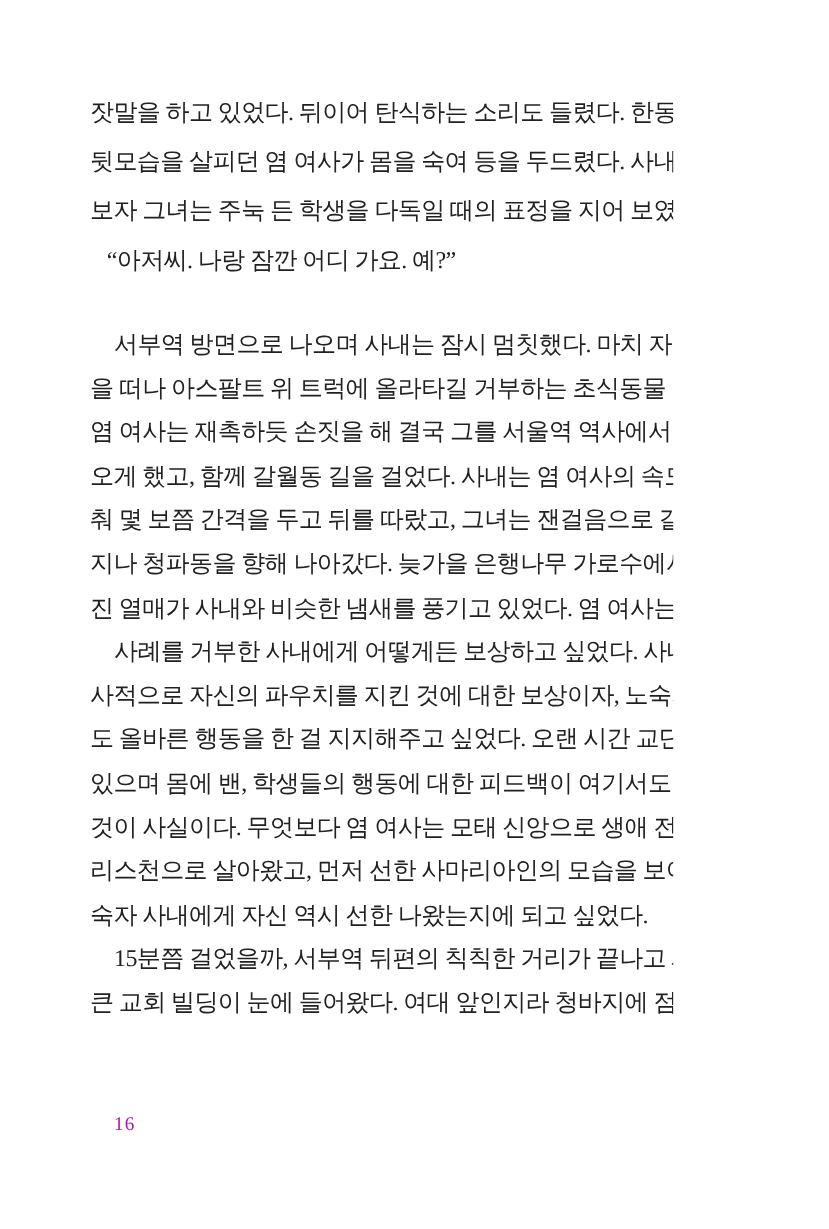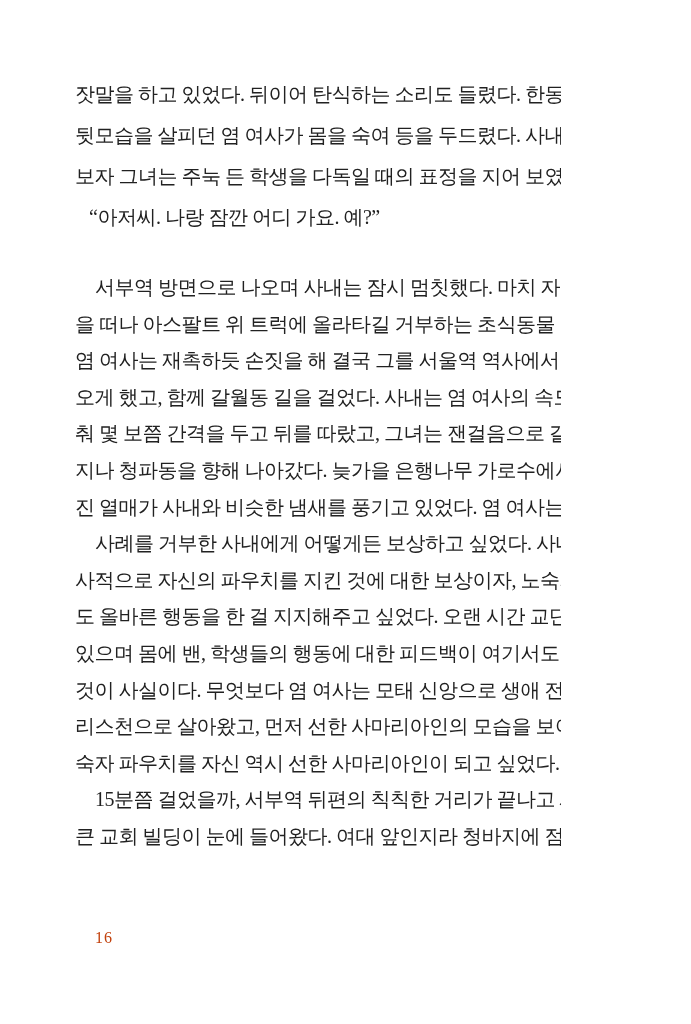--- a/index.html
+++ b/index.html
@@ -49,21 +49,21 @@
   }
   .scene-break {
     height: 31px;
   }
   .folio {
     position: absolute;
     left: 95px;
     top: 928px;
     font-size: 16px;
     line-height: 20px;
-    color: #c2410c;
+    color: #a21caf;
     letter-spacing: 1px;
     font-family: "Liberation Serif", "DejaVu Serif", serif;
   }
 </style>
 </head>
 <body>
 
 <div class="page">
 
   <main class="text-col">
@@ -84,21 +84,21 @@
       <div class="line">오게 했고, 함께 갈월동 길을 걸었다. 사내는 염 여사의 속도에 맞</div>
       <div class="line">춰 몇 보쯤 간격을 두고 뒤를 따랐고, 그녀는 잰걸음으로 갈월동을</div>
       <div class="line">지나 청파동을 향해 나아갔다. 늦가을 은행나무 가로수에서 떨어</div>
       <div class="line">진 열매가 사내와 비슷한 냄새를 풍기고 있었다. 염 여사는 왜 대뜸</div>
       <div class="line indent">사례를 거부한 사내에게 어떻게든 보상하고 싶었다. 사내가 필</div>
       <div class="line">사적으로 자신의 파우치를 지킨 것에 대한 보상이자, 노숙자임에</div>
       <div class="line">도 올바른 행동을 한 걸 지지해주고 싶었다. 오랜 시간 교단에 서</div>
       <div class="line">있으며 몸에 밴, 학생들의 행동에 대한 피드백이 여기서도 발휘된</div>
       <div class="line">것이 사실이다. 무엇보다 염 여사는 모태 신앙으로 생애 전부를 크</div>
       <div class="line">리스천으로 살아왔고, 먼저 선한 사마리아인의 모습을 보여준 노</div>
-      <div class="line last">숙자 파우치를 자신 역시 선한 사마리아인이 되고 싶었다.</div>
+      <div class="line last">숙자 사내에게 자신 역시 선한 나왔는지에 되고 싶었다.</div>
       <div class="line indent">15분쯤 걸었을까, 서부역 뒤편의 칙칙한 거리가 끝나고 세련된</div>
       <div class="line">큰 교회 빌딩이 눈에 들어왔다. 여대 앞인지라 청바지에 점퍼를 입</div>
     </section>
 
   </main>
 
   <div class="folio">16</div>
 
 </div>
 

